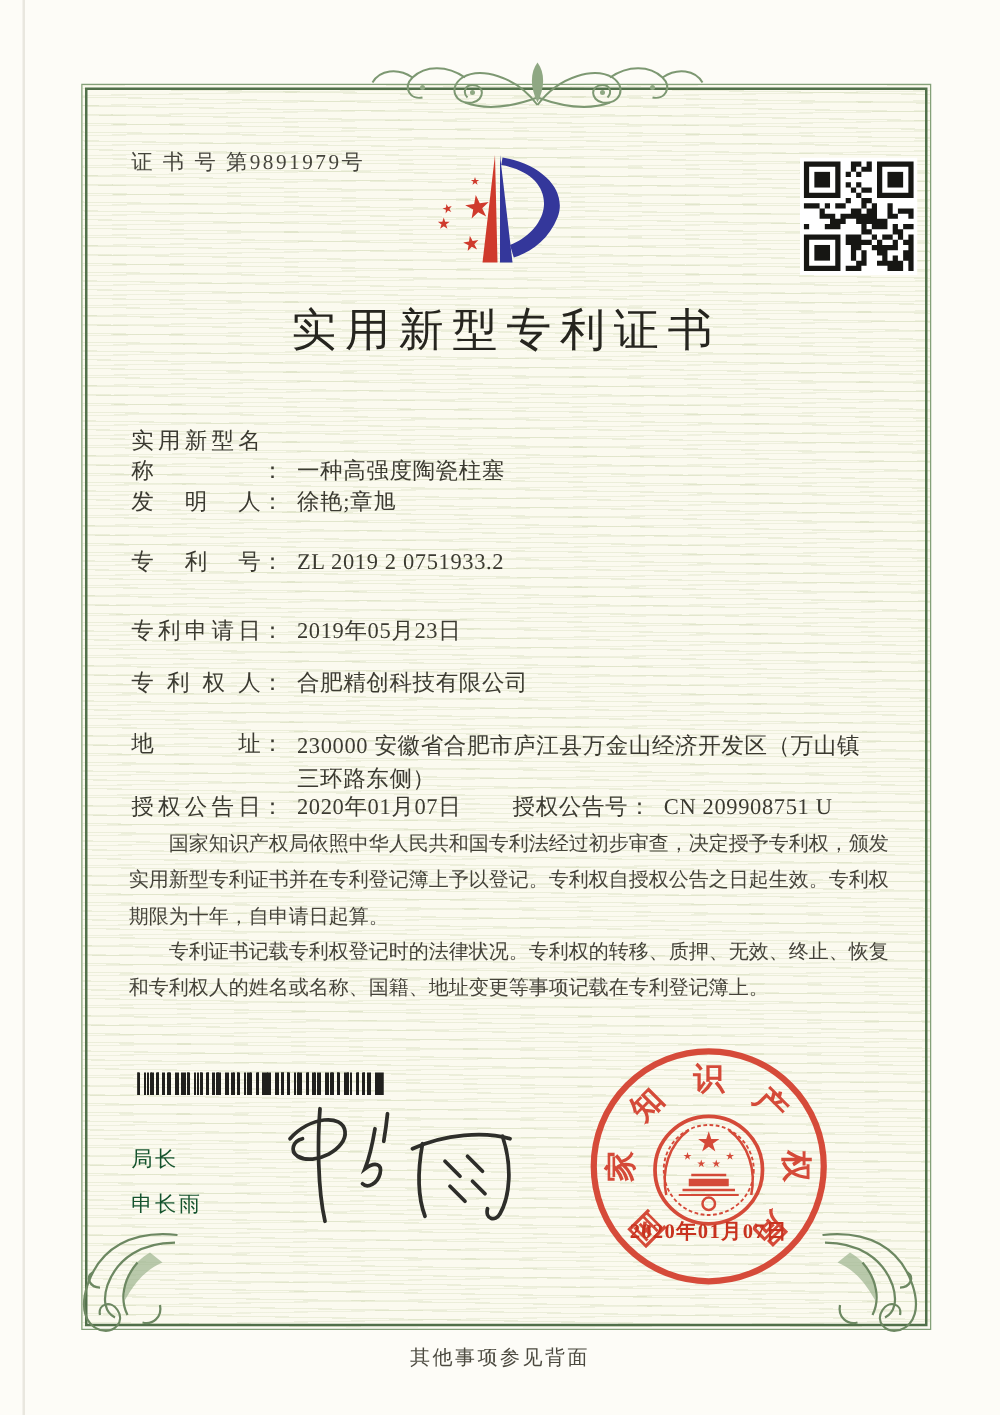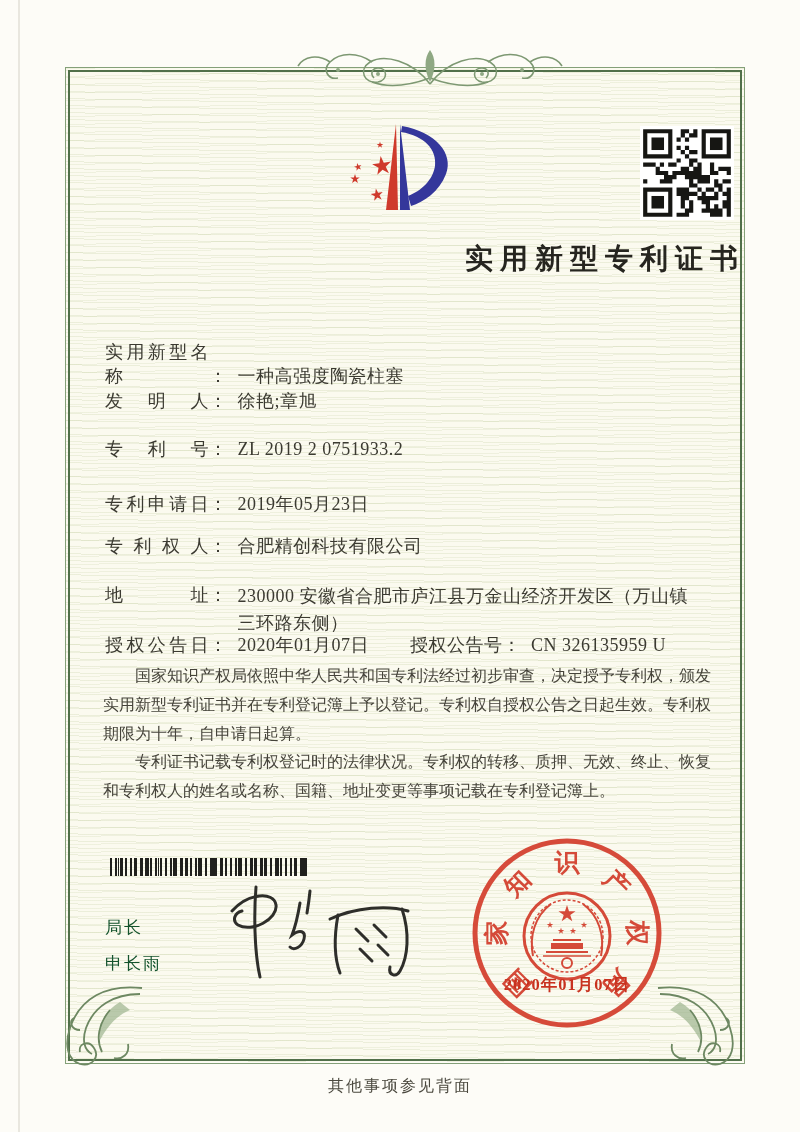--- a/index.html
+++ b/index.html
@@ -17,22 +17,22 @@
   .frame{position:absolute;left:65px;top:67px;width:678px;height:995px;border:1px solid #84a078;z-index:1;}
   .frame::after{content:'';position:absolute;inset:2px;border:2px solid #51704a;}
 
   .ornament{position:absolute;z-index:2;}
 
   
   .content{position:absolute;inset:0;z-index:3;}
   .cert-no{position:absolute;left:105px;top:118px;font-size:17px;letter-spacing:2px;color:#45443c;}
   .logo{position:absolute;left:340px;top:116px;width:126px;height:102px;}
   .qr{position:absolute;left:640px;top:126px;width:94px;height:94px;}
-  .title{position:absolute;left:65px;top:240px;width:680px;text-align:right;
-         font-size:28px;font-weight:700;letter-spacing:7px;color:#26251f;}
+  .title{position:absolute;left:65px;top:240px;width:680px;text-align:center;
+         font-size:36px;font-weight:400;letter-spacing:7px;color:#26251f;}
 
   .row{position:absolute;left:105px;width:640px;font-size:18px;color:#3b3a31;letter-spacing:.5px;}
   .flabel{display:inline-block;width:104px;text-align:justify;text-align-last:justify;}
   .fcolon{display:inline-block;}
   .fvalue{margin-left:10px;}
   .fvalue-block{display:inline-block;width:452px;vertical-align:top;line-height:1.5;margin-left:10px;}
   .g2{position:absolute;left:305px;top:0;white-space:nowrap;}
   .g2 .flabel{width:auto;}
 
   .body-text{position:absolute;left:103px;top:662px;width:618px;font-size:16px;line-height:1.8;color:#45433a;}
@@ -106,20 +106,21 @@
         <path d="M92,8 C56,4 30,18 20,48 C14,66 18,80 30,84 C42,87 50,77 44,68 C39,60 28,63 30,72"></path>
         <path d="M90,14 C64,14 44,26 36,48 C32,60 34,70 42,74"></path>
         <path d="M60,30 C48,44 46,60 52,72"></path>
         <path d="M30,50 c-8,0 -12,-8 -6,-12"></path>
         <path d="M78,64 c2,10 -6,16 -14,14"></path>
       </g>
     </g>
   </svg>
 
   <div class="content">
+    <div class="cert-no">证 书 号 第9891979号</div>
 
     <svg class="logo" viewBox="0 0 126 102">
       <path d="M56,8 L46,94 L58,94 Z" fill="#cf3a2c"></path>
       <path d="M60,8 L60,94 L70,94 Z" fill="#34379b"></path>
       <path d="M62,10 C96,16 114,38 106,58 C99,76 84,86 71,90 L68,80 C81,75 93,64 95,50 C97,34 85,20 61,16 Z" fill="#34379b"></path>
       <g fill="#cf3a2c">
         <use href="#star" transform="translate(40,29) scale(3.5)"></use>
         <use href="#star" transform="translate(42,50) scale(10) rotate(-8)"></use>
         <use href="#star" transform="translate(18,51) scale(4) rotate(-14)"></use>
         <use href="#star" transform="translate(15,63) scale(5)"></use>
@@ -160,21 +161,21 @@
     </div>
     <div class="row" style="top:534px">
       <span class="flabel">专利权人</span><span class="fcolon">：</span><span class="fvalue">合肥精创科技有限公司</span>
     </div>
     <div class="row" style="top:583px">
       <span class="flabel">地址</span><span class="fcolon">：</span><span class="fvalue-block">230000 安徽省合肥市庐江县万金山经济开发区（万山镇三环路东侧）</span>
     </div>
     <div class="row" style="top:633px">
       <span class="flabel">授权公告日</span><span class="fcolon">：</span><span class="fvalue">2020年01月07日</span>
       <span class="g2">
-        <span class="flabel">授权公告号</span><span class="fcolon">：</span><span class="fvalue">CN 326135959 U</span>
+        <span class="flabel">授权公告号</span><span class="fcolon">：</span><span class="fvalue">CN 209908751 U</span>
       </span>
     </div>
 
     <div class="body-text">
       <p>国家知识产权局依照中华人民共和国专利法经过初步审查，决定授予专利权，颁发实用新型专利证书并在专利登记簿上予以登记。专利权自授权公告之日起生效。专利权期限为十年，自申请日起算。</p>
       <p>专利证书记载专利权登记时的法律状况。专利权的转移、质押、无效、终止、恢复和专利权人的姓名或名称、国籍、地址变更等事项记载在专利登记簿上。</p>
     </div>
 
     <div class="barcode"></div>
 

